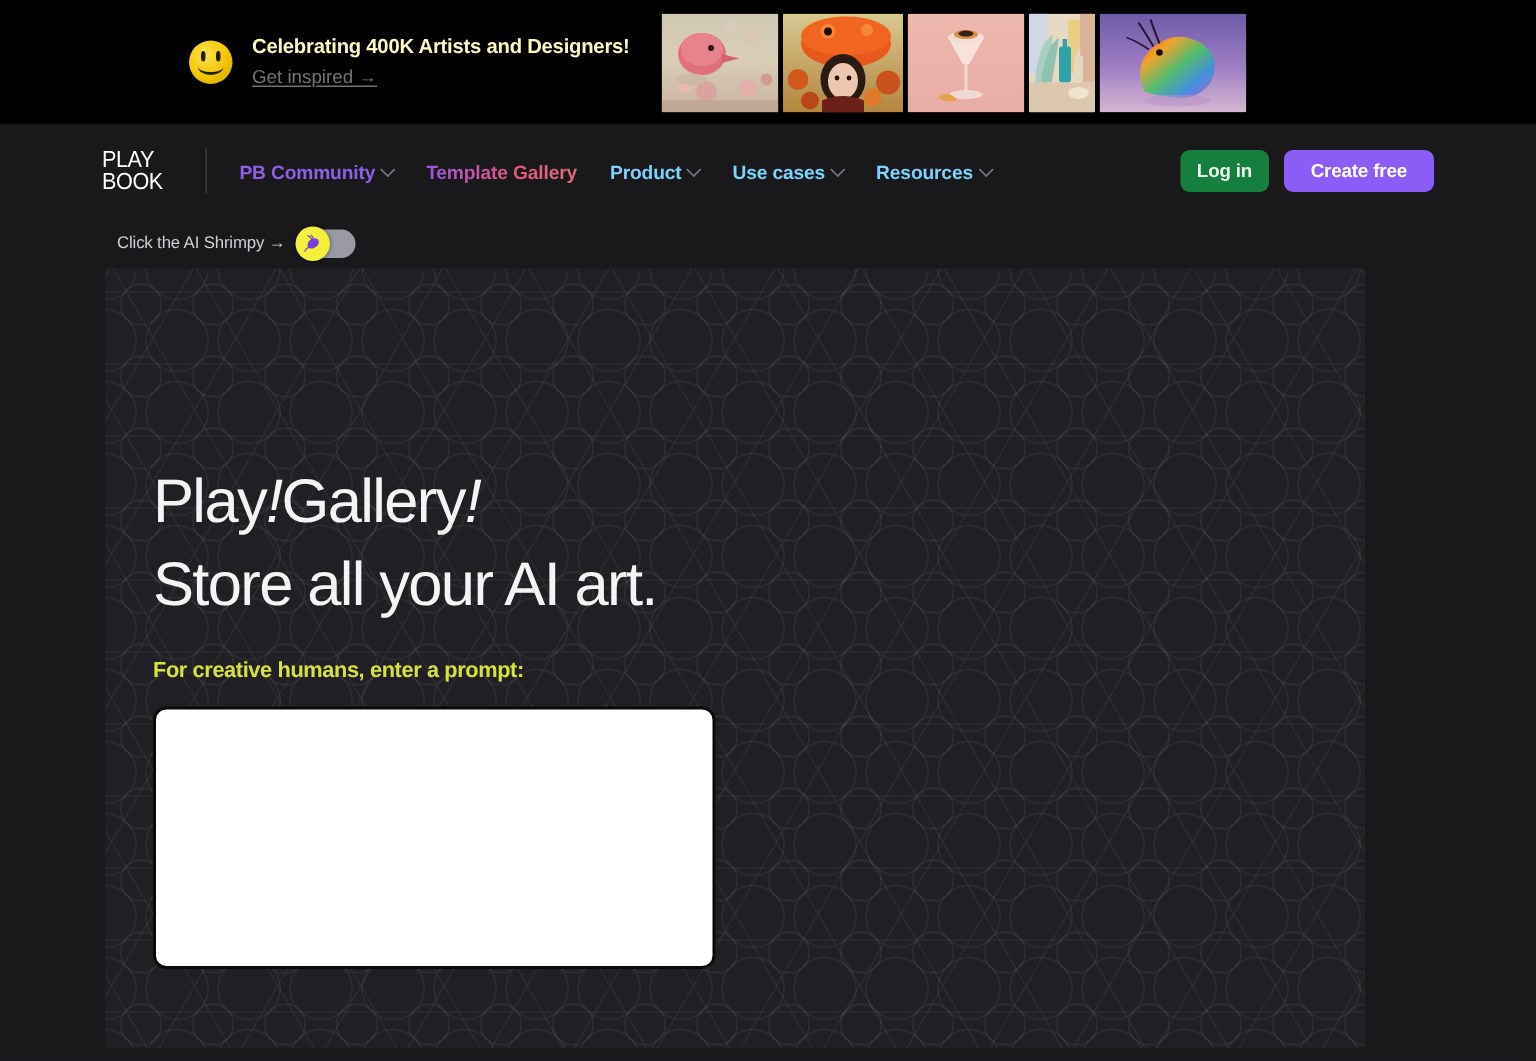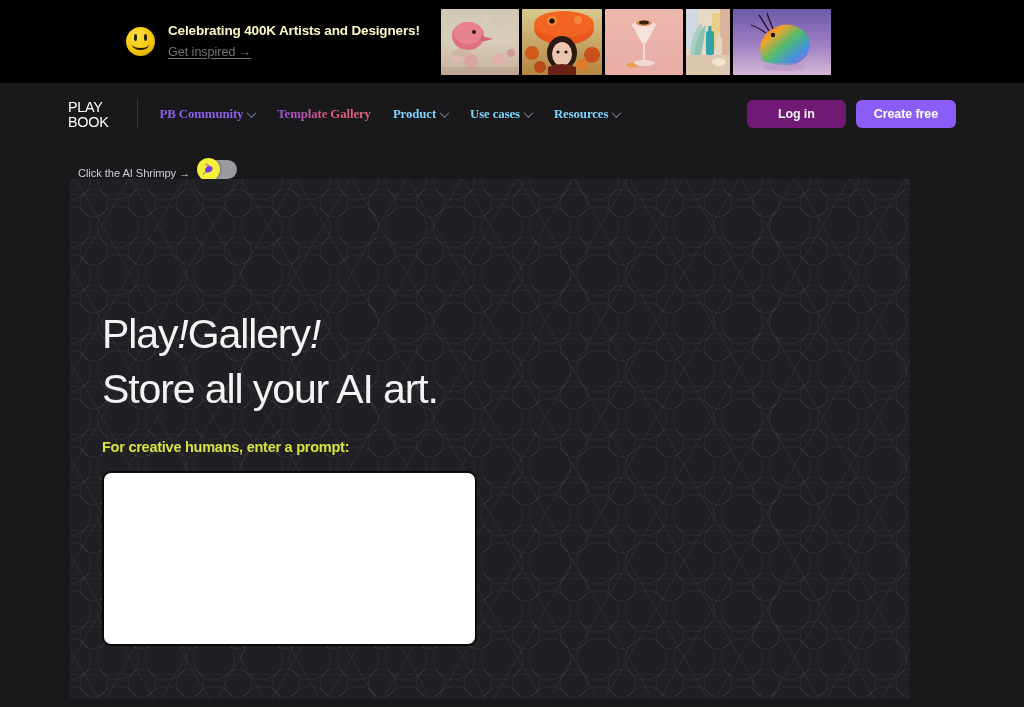--- a/index.html
+++ b/index.html
@@ -80,21 +80,21 @@
     color:#ffffff; font-size:15.5px; font-weight:500;
     line-height:0.98; letter-spacing:-0.3px;
     transform:scaleX(.93);
     transform-origin:left center;
     cursor:pointer; flex:none;
   }
   .nav-divider{
     width:1px; height:30px; background:#3a3a3f;
     margin-left:25px; margin-right:22px; flex:none;
   }
-  .nav-links{ display:flex; align-items:flex-end; gap:22px;font-family:Liberation Serif, serif; }
+  .nav-links{ display:flex; align-items:flex-end; gap:22px; }
   .nav-item{
     display:flex; align-items:center; gap:5px;
     font-size:12.8px; font-weight:700; letter-spacing:-.1px;
     color:#7dd3fc; cursor:pointer; white-space:nowrap;
   }
   .nav-item.accent-purple{ color:#8f5fe8; }
   .nav-item.accent-pink{
     background:linear-gradient(90deg,#9b54e0 0%,#e0577f 55%,#e86a7a 100%);
     -webkit-background-clip:text; background-clip:text;
     -webkit-text-fill-color:transparent; color:transparent;
@@ -108,33 +108,33 @@
   .nav-right{
     margin-left:auto; display:flex; align-items:center; gap:10px;
   }
   .btn{
     border:none; cursor:pointer; border-radius:6px;
     font-family:"Liberation Sans", sans-serif;
     font-size:12.5px; font-weight:700; letter-spacing:-.1px;
     white-space:nowrap;
   }
   .btn-login{
-    background:#701a75; color:#f0f0f0;
-    padding:7px 31px;
+    background:#15803d; color:#f0f0f0;
+    padding:7px 11px;
   }
   .btn-create{
     background:#8b5cf6; color:#ffffff;
     padding:7px 18px;
   }
 
   
   .shrimpy-row{
     width:1024px; height:34px;
     background:#19191c;
-    display:flex; align-items:flex-end;
+    display:flex; align-items:center;
     padding-left:78px;
     gap:9px;
   }
   .shrimpy-label{
     color:#cfcfd4; font-size:11.2px; font-weight:500;
     letter-spacing:-.1px; white-space:nowrap;
   }
   .shrimpy-toggle{
     width:38px; height:19px; border-radius:11px;
     background:#9a9aa2; position:relative; cursor:pointer;

